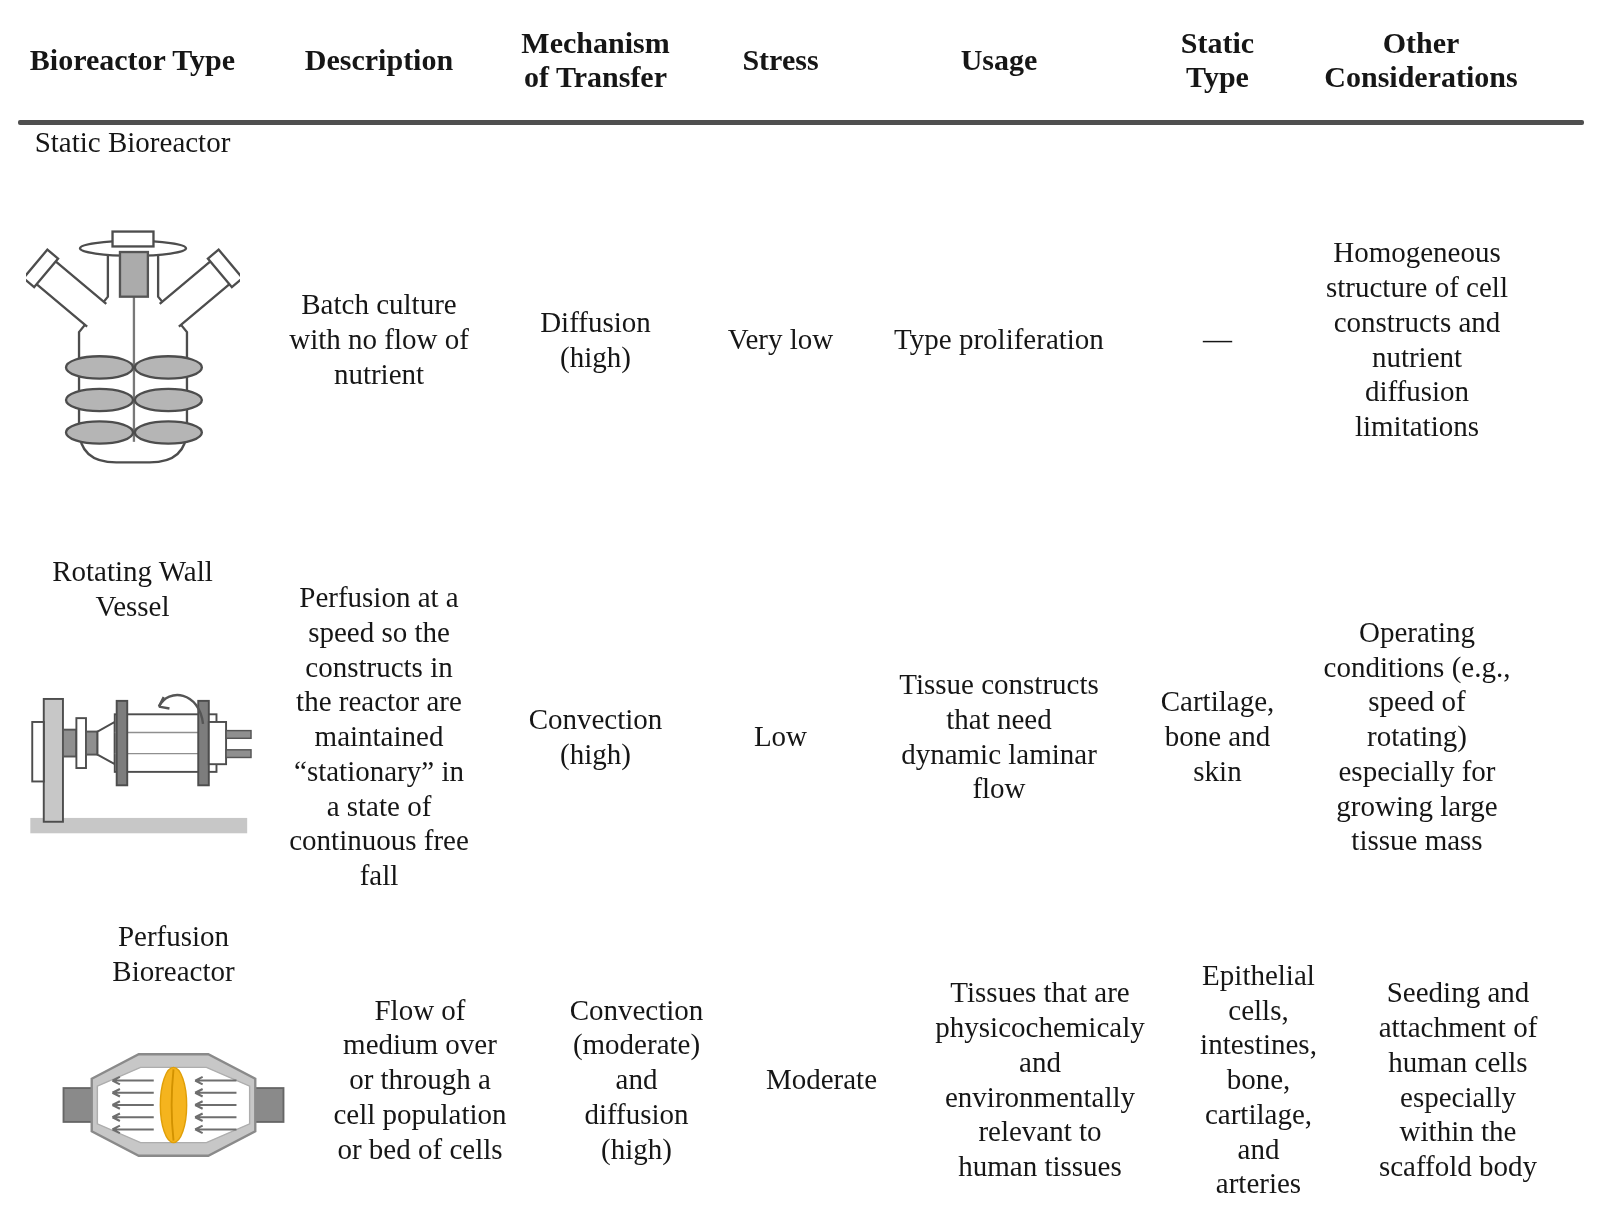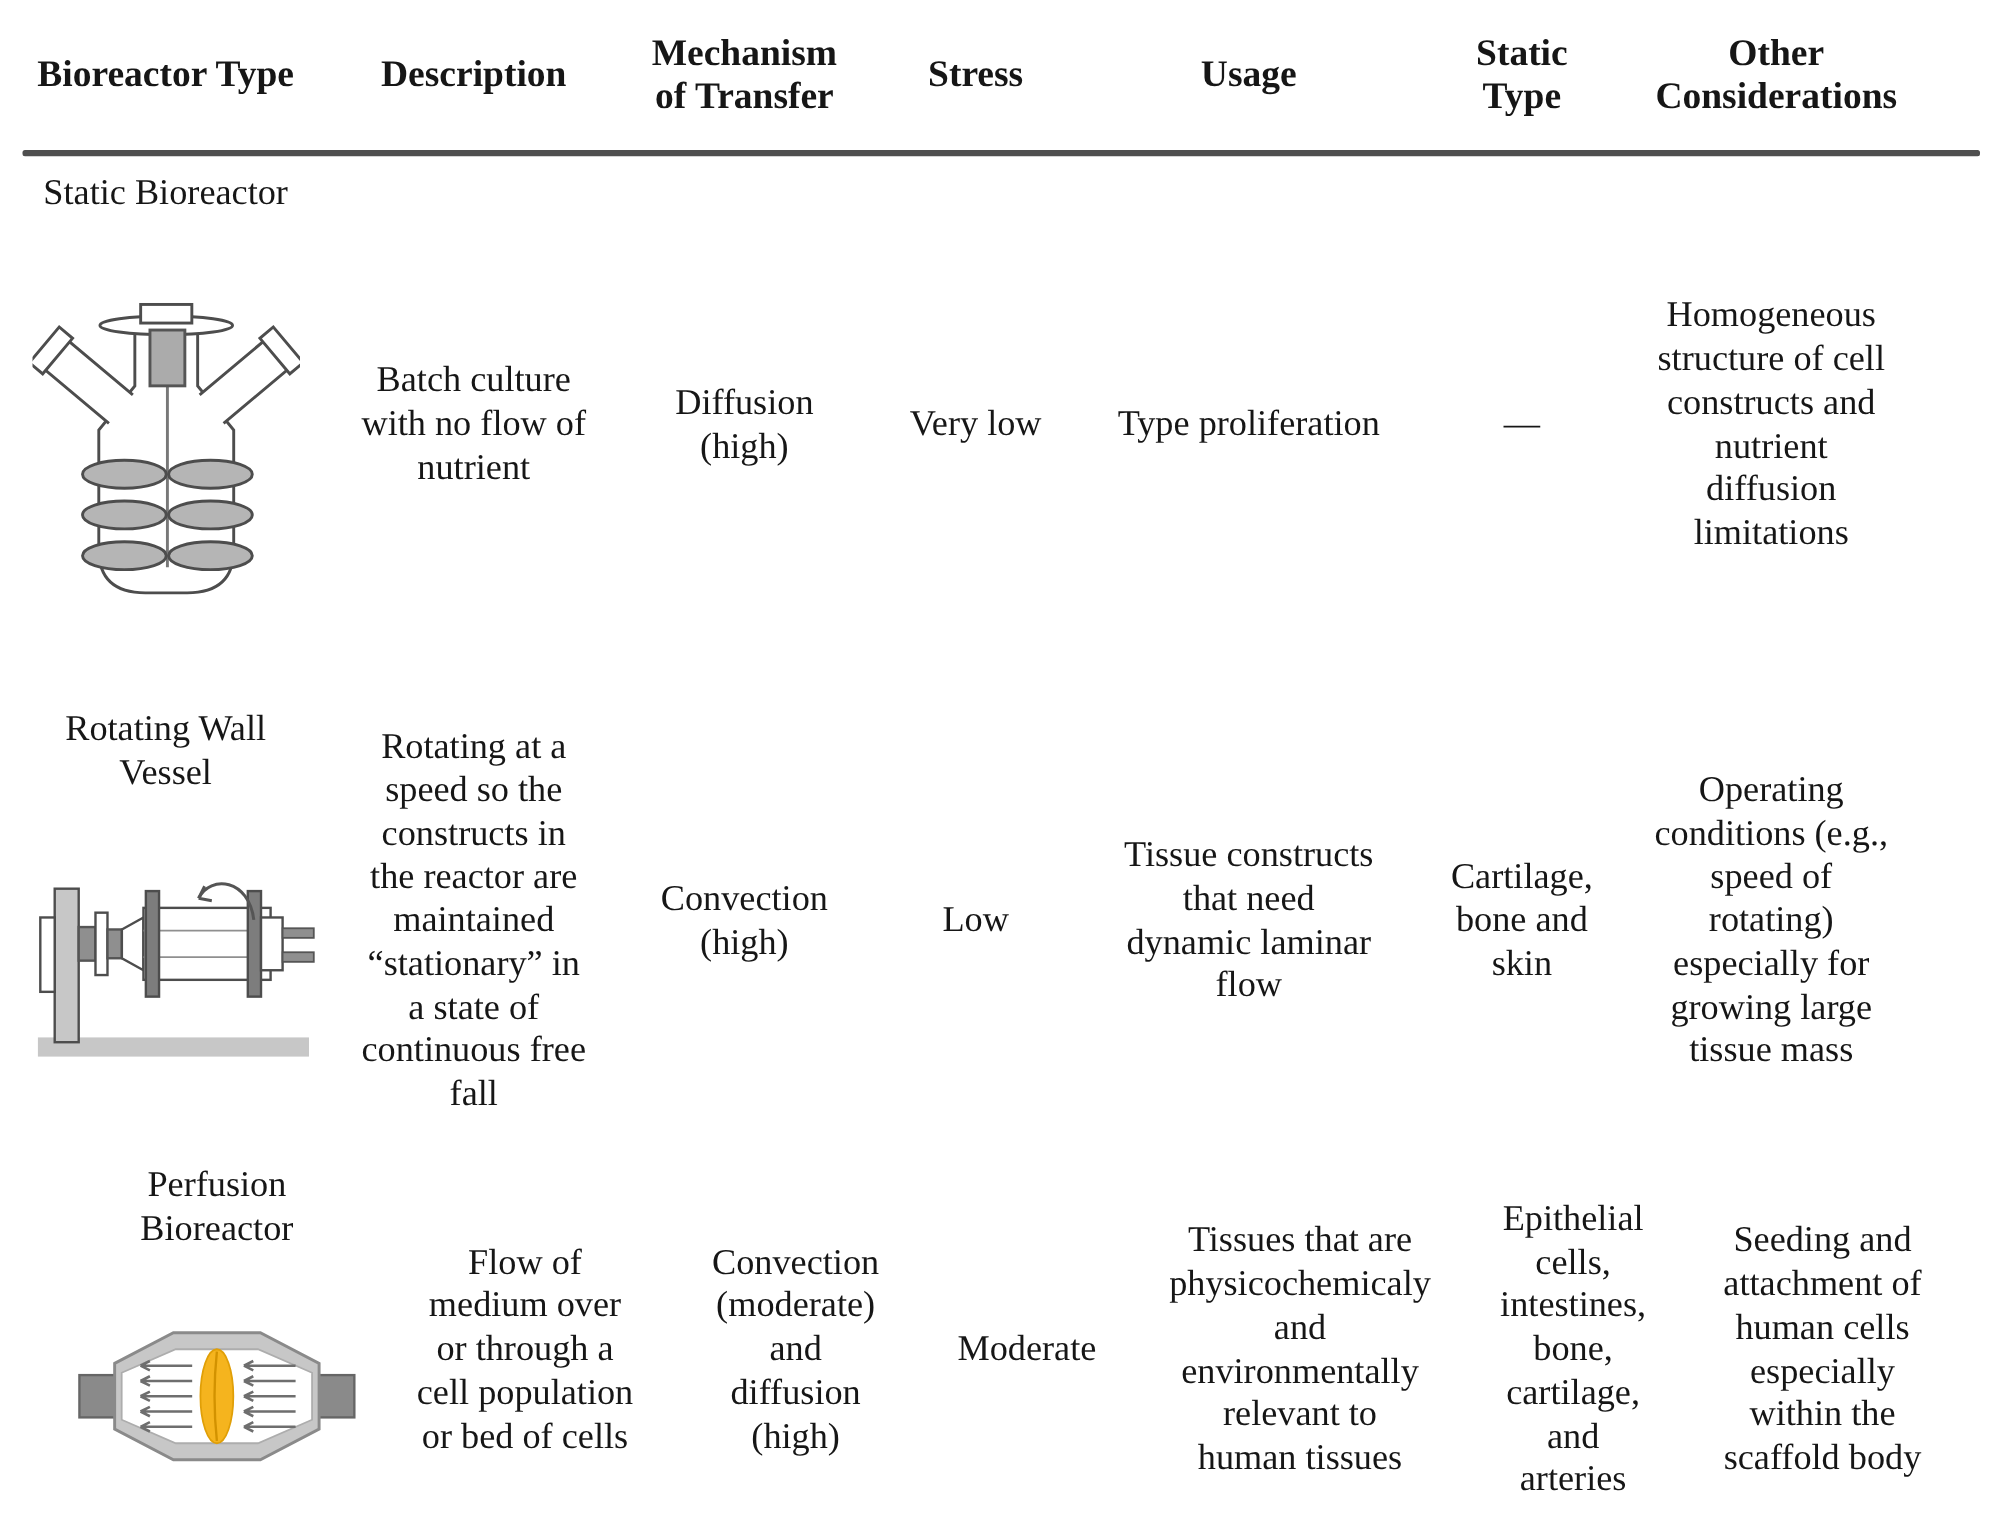--- a/index.html
+++ b/index.html
@@ -58,21 +58,21 @@
     line-height: 1.2;
     white-space: pre-line;
     height: 100%;
     box-sizing: border-box;
     padding: 0 4px;
   }
   .cell.c7 { padding-right: 72px; }
   .typecell {
     flex-direction: column;
     justify-content: flex-start;
-    padding-top: 12px;
+    padding-top: 0;
   }
   .typelabel {
     font-size: 29px;
     line-height: 1.2;
     white-space: pre-line;
     text-align: center;
   }
   .diagram-wrap { margin-top: 16px; }
   svg { display: block; }
 </style>
@@ -171,21 +171,21 @@
 
           <rect x="204" y="50" width="18" height="44" fill="#ffffff" stroke="#4d4d4d" stroke-width="2"></rect>
           <rect x="222" y="59" width="26" height="8" fill="#8f8f8f" stroke="#555555" stroke-width="1.5"></rect>
           <rect x="222" y="79" width="26" height="8" fill="#8f8f8f" stroke="#555555" stroke-width="1.5"></rect>
 
           <path d="M 198 52 C 194 18 162 14 152 34" fill="none" stroke="#555555" stroke-width="2.5"></path>
           <path d="M 152 34 L 157 24 M 152 34 L 163 36" fill="none" stroke="#555555" stroke-width="2.5"></path>
         </svg>
       </div>
     </div>
-    <div class="cell c2">Rotating at a
+    <div class="cell c2">Perfusion at a
 speed so the
 constructs in
 the reactor are
 maintained
 “stationary” in
 a state of
 continuous free
 fall</div>
     <div class="cell c3">Convection
 (high)</div>

